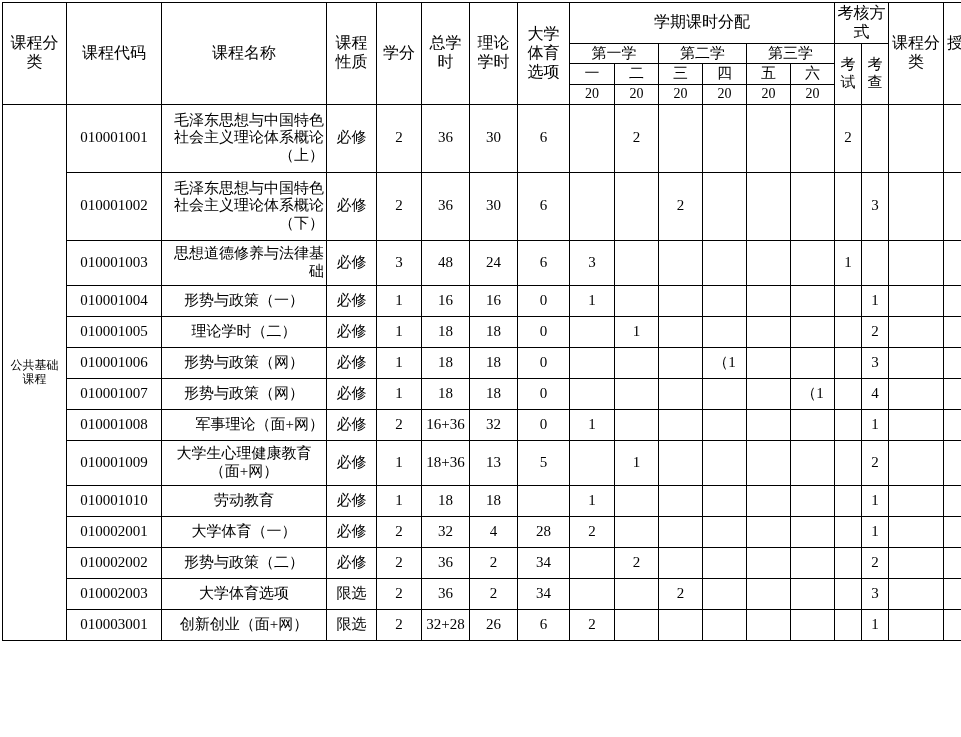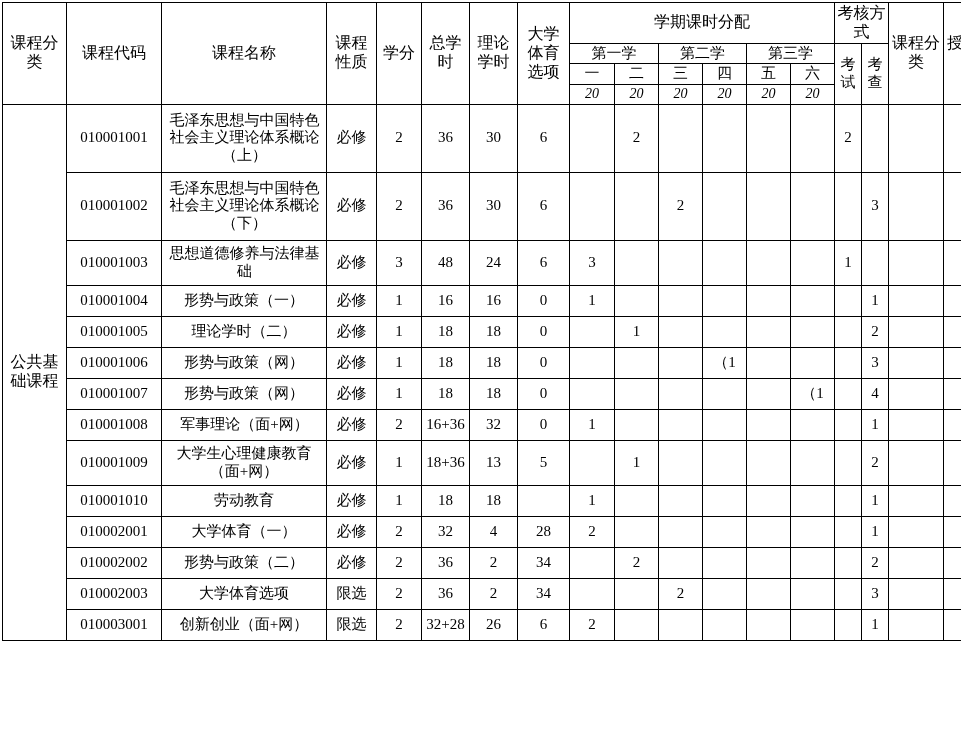--- a/index.html
+++ b/index.html
@@ -38,36 +38,35 @@
     font-weight: bold;
     font-size: 16px;
   }
   .hdr-sm {
     font-weight: bold;
     font-size: 15px;
   }
   .hdr-num {
     font-weight: bold;
     font-size: 14px;
-    font-style: italic;
   }
   .cat-cell {
-    font-size: 16px;
+    font-size: 12px;
     line-height: 1.5;
   }
   .code-cell {
     font-size: 15px;
     white-space: nowrap;
   }
   .name-cell {
     font-size: 15px;
     text-align: center;
   }
   .name-cell.left {
-    text-align: center;
+    text-align: right;
     padding-left: 3px;
   }
   .nature-cell, .num-cell {
     font-size: 15px;
   }
   .tall {
     height: 68px;
   }
   .row-std {
     height: 31px;

